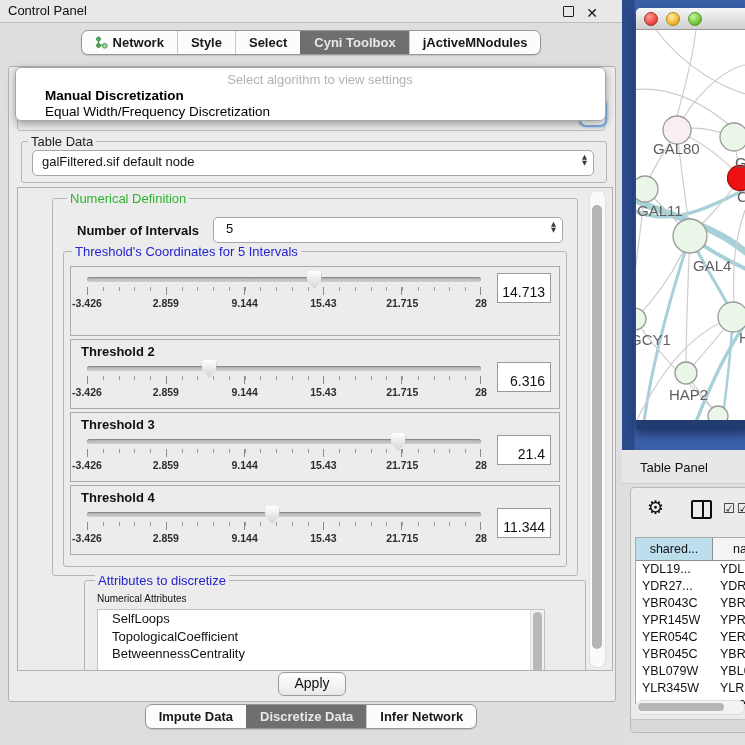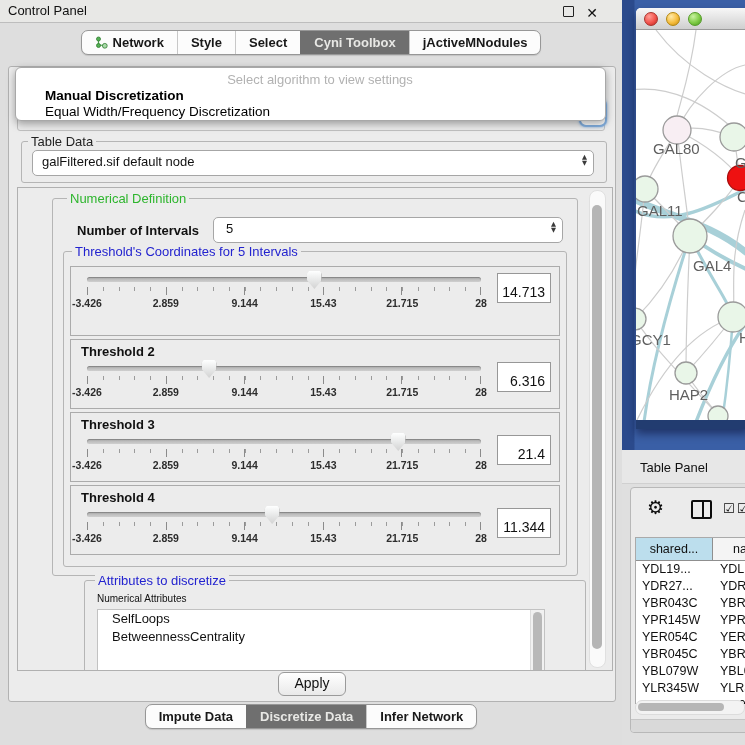--- a/index.html
+++ b/index.html
@@ -304,20 +304,21 @@
               </div>
             </div>
           </div>
         </div>
 
         <div class="fieldset attr-fs">
           <span class="legend blue" style="left:10px;">Attributes to discretize</span>
           <div class="attr-title">Numerical Attributes</div>
           <div class="attr-list">
             <div class="li">SelfLoops</div>
+            <div class="li">TopologicalCoefficient</div>
             <div class="li">BetweennessCentrality</div>
             <div class="list-scroll">
                 <div class="thumb-v"></div>
               </div>
           </div>
         </div>
 
         <div class="vscroll">
             <div class="thumb-v"></div>
           </div>

